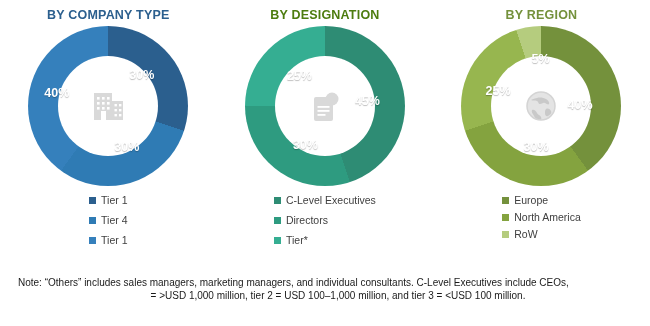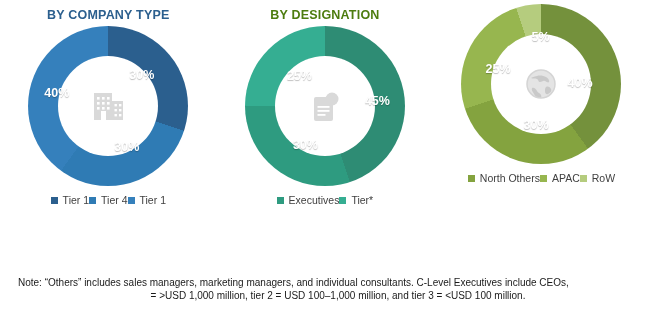--- a/index.html
+++ b/index.html
@@ -67,21 +67,21 @@
     white-space: nowrap;
   }
 
   .legend {
     margin-top: 6px;
     width: 100%;
     display: flex;
     flex-direction: column;
     align-items: center;
   }
-  .legend-rows { display: flex; flex-direction: row; }
+  .legend-rows { display: flex; flex-direction: column; }
   .legend-item {
     display: flex;
     align-items: center;
     height: 16px;
     margin-bottom: 4px;
   }
   .legend-item.tight { margin-bottom: 1px; }
   .swatch {
     width: 7px; height: 7px;
     margin-right: 5px;
@@ -184,40 +184,45 @@
               <rect x="11" y="13" width="19" height="24" rx="2"></rect>
               <circle cx="29" cy="15" r="6.5"></circle>
             </g>
             <g fill="#ffffff">
               <rect x="14.5" y="22" width="12" height="1.8"></rect>
               <rect x="14.5" y="26" width="12" height="1.8"></rect>
               <rect x="14.5" y="30" width="8" height="1.8"></rect>
             </g>
           </svg>
         </div>
-        <span class="slice-label" style="left:120px; top:68px;">45%</span>
+        <span class="slice-label" style="left:110px; top:68px;">45%</span>
         <span class="slice-label" style="left:48px; top:112px;">30%</span>
         <span class="slice-label" style="left:42px; top:43px;">25%</span>
       </div>
 
       <div class="legend">
         <div class="legend-rows">
           <div class="legend-item">
+            <span class="swatch" style="background:#2e8c74"></span>
+            <span class="legend-label">C-Level Executives</span>
+          </div>
+          <div class="legend-item">
             <span class="swatch" style="background:#2e9b80"></span>
-            <span class="legend-label">Executives</span>
+            <span class="legend-label">Directors</span>
           </div>
           <div class="legend-item">
             <span class="swatch" style="background:#35ae92"></span>
             <span class="legend-label">Tier*</span>
           </div>
         </div>
       </div>
     </div>
 
     <div class="chart-card">
+      <div class="chart-title title-olive">BY REGION</div>
 
       <div class="donut-wrap">
         <div class="donut" style="background: conic-gradient(
                 #74913c 0deg 144deg,
                 #84a33f 144deg 252deg,
                 #97b64f 252deg 342deg,
                 #b5cc7e 342deg 360deg);"></div>
         <div class="donut-hole">
           <svg width="46" height="46" viewBox="0 0 46 46" aria-hidden="true">
             <circle cx="23" cy="23" r="14" fill="#e4e4e4"></circle>
@@ -231,26 +236,26 @@
         </div>
         <span class="slice-label" style="left:106px; top:72px;">40%</span>
         <span class="slice-label" style="left:62px; top:114px;">30%</span>
         <span class="slice-label" style="left:24px; top:58px;">25%</span>
         <span class="slice-label" style="left:70px; top:26px;">5%</span>
       </div>
 
       <div class="legend">
         <div class="legend-rows">
           <div class="legend-item tight">
+            <span class="swatch" style="background:#74913c"></span>
+            <span class="legend-label">Europe</span>
+          </div>
+          <div class="legend-item tight">
             <span class="swatch" style="background:#84a33f"></span>
-            <span class="legend-label">North Others</span>
-          </div>
-          <div class="legend-item tight">
-            <span class="swatch" style="background:#97b64f"></span>
-            <span class="legend-label">APAC</span>
+            <span class="legend-label">North America</span>
           </div>
           <div class="legend-item tight">
             <span class="swatch" style="background:#b5cc7e"></span>
             <span class="legend-label">RoW</span>
           </div>
         </div>
       </div>
     </div>
 
   </div>

